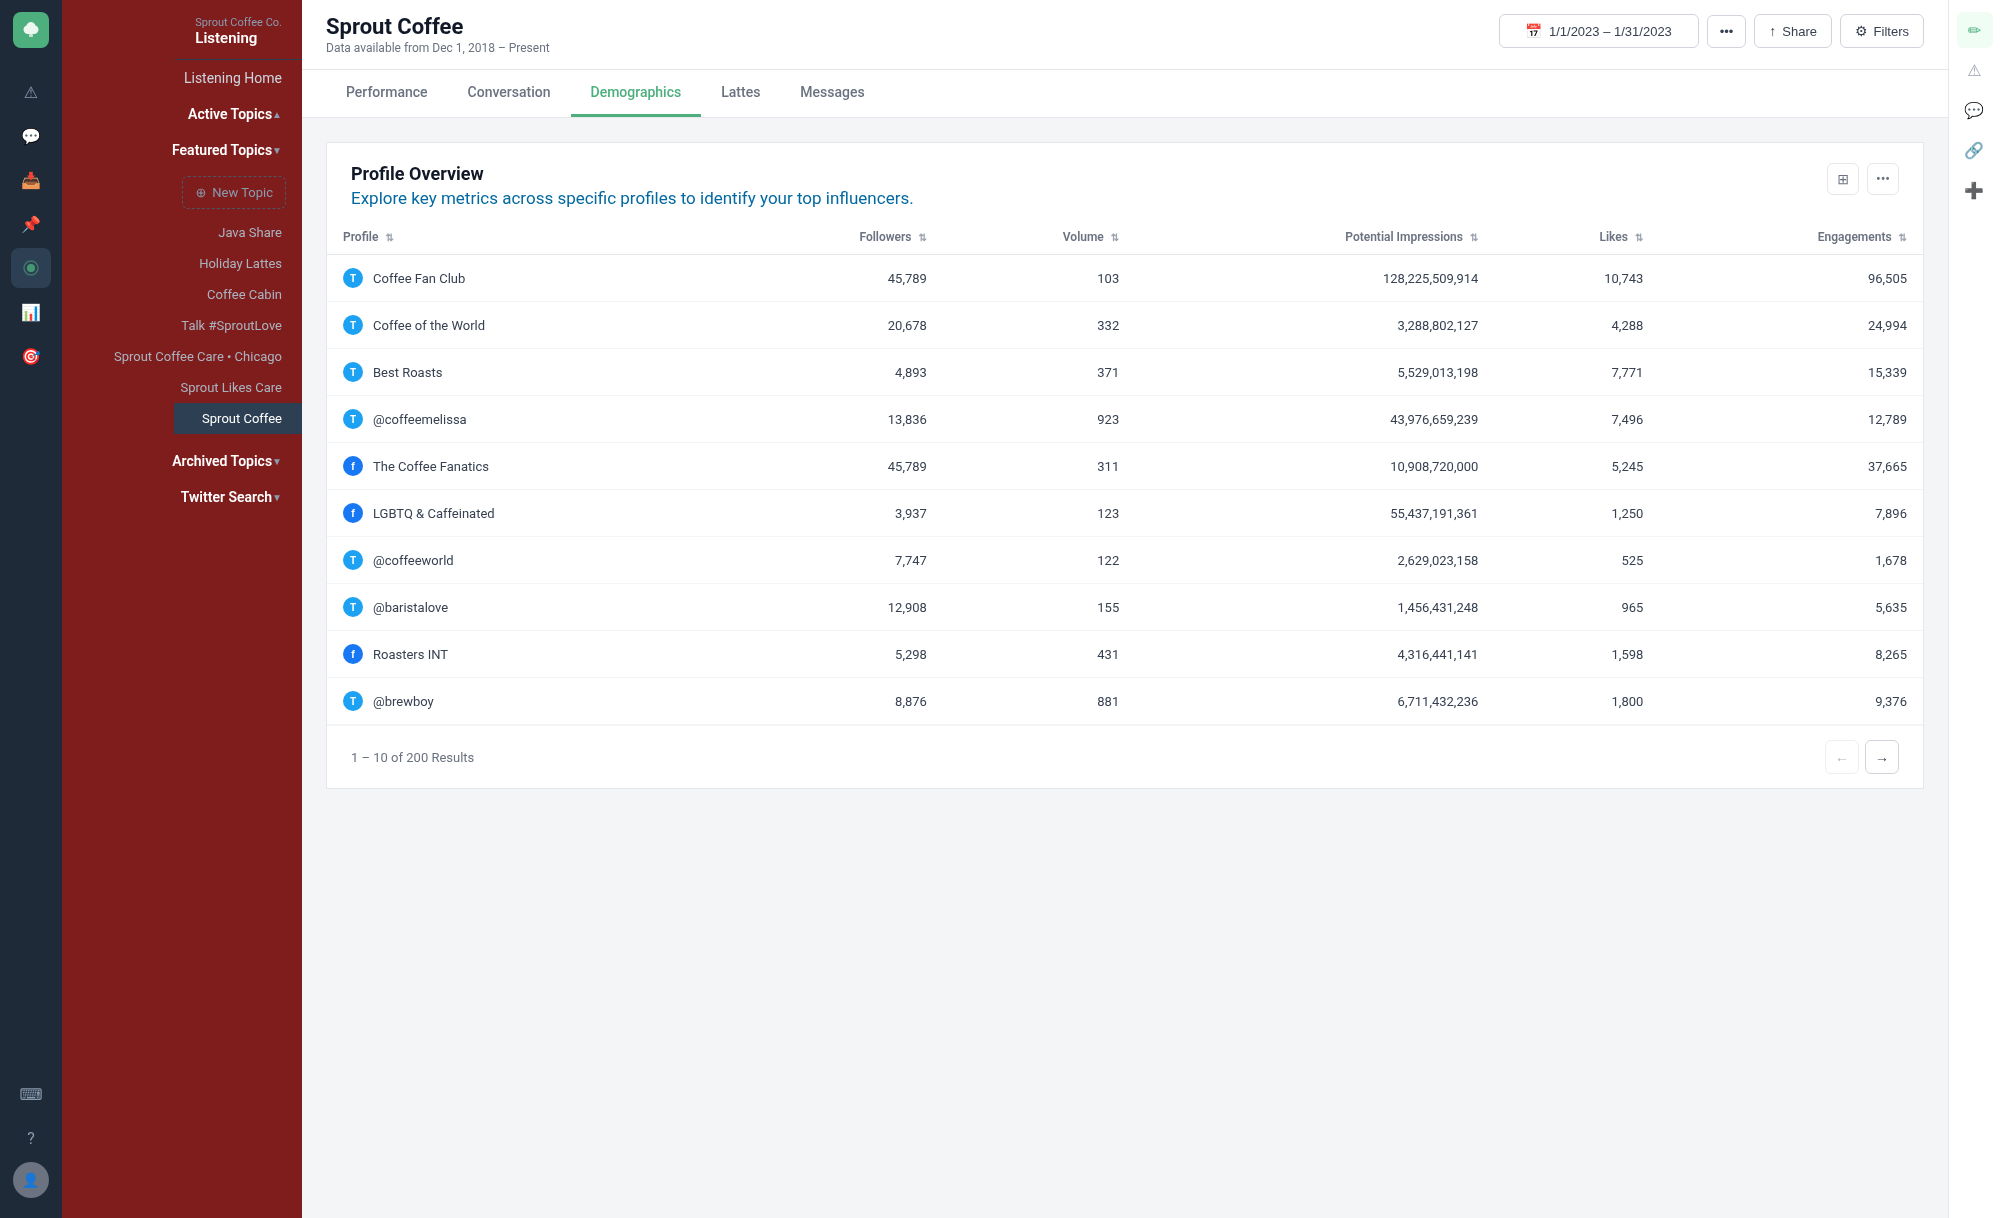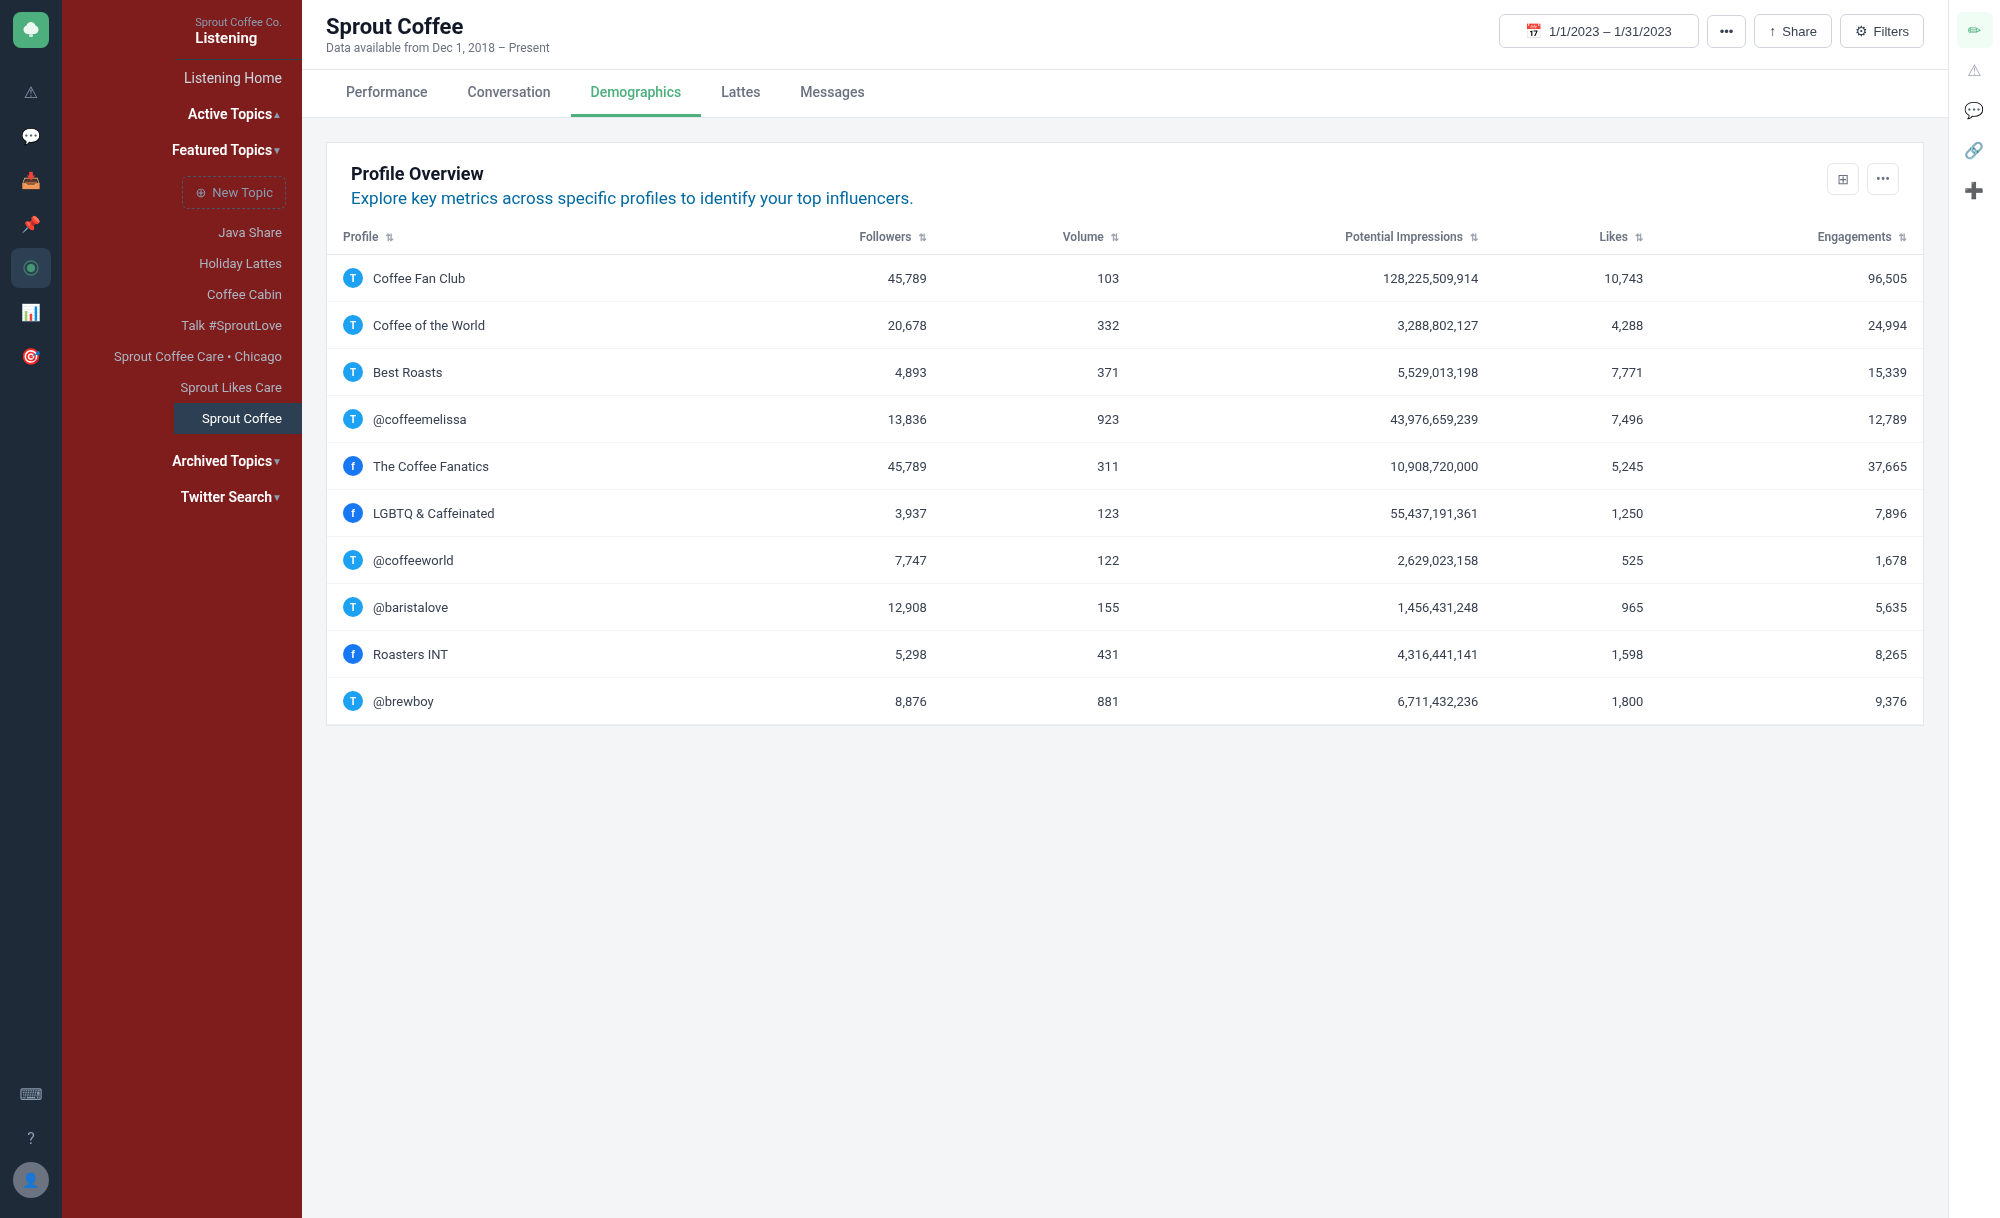--- a/index.html
+++ b/index.html
@@ -526,20 +526,27 @@
       <td class="right">8,876</td>
       <td class="right">881</td>
       <td class="right">6,711,432,236</td>
       <td class="right">1,800</td>
       <td class="right">9,376</td>
     </tr>
             </tbody>
         </table>
       </div>
 
+      <div class="pagination">
+        <span class="pagination-info">1 – 10 of 200 Results</span>
+        <div class="pagination-btns">
+          <div class="page-btn disabled">←</div>
+          <div class="page-btn">→</div>
+        </div>
+      </div>
     </div>
 
 
   </div>
 </div>
 
 <div class="right-rail">
   <div class="right-rail-icon green">✏</div>
   <div class="right-rail-icon">⚠</div>
   <div class="right-rail-icon">💬</div>

